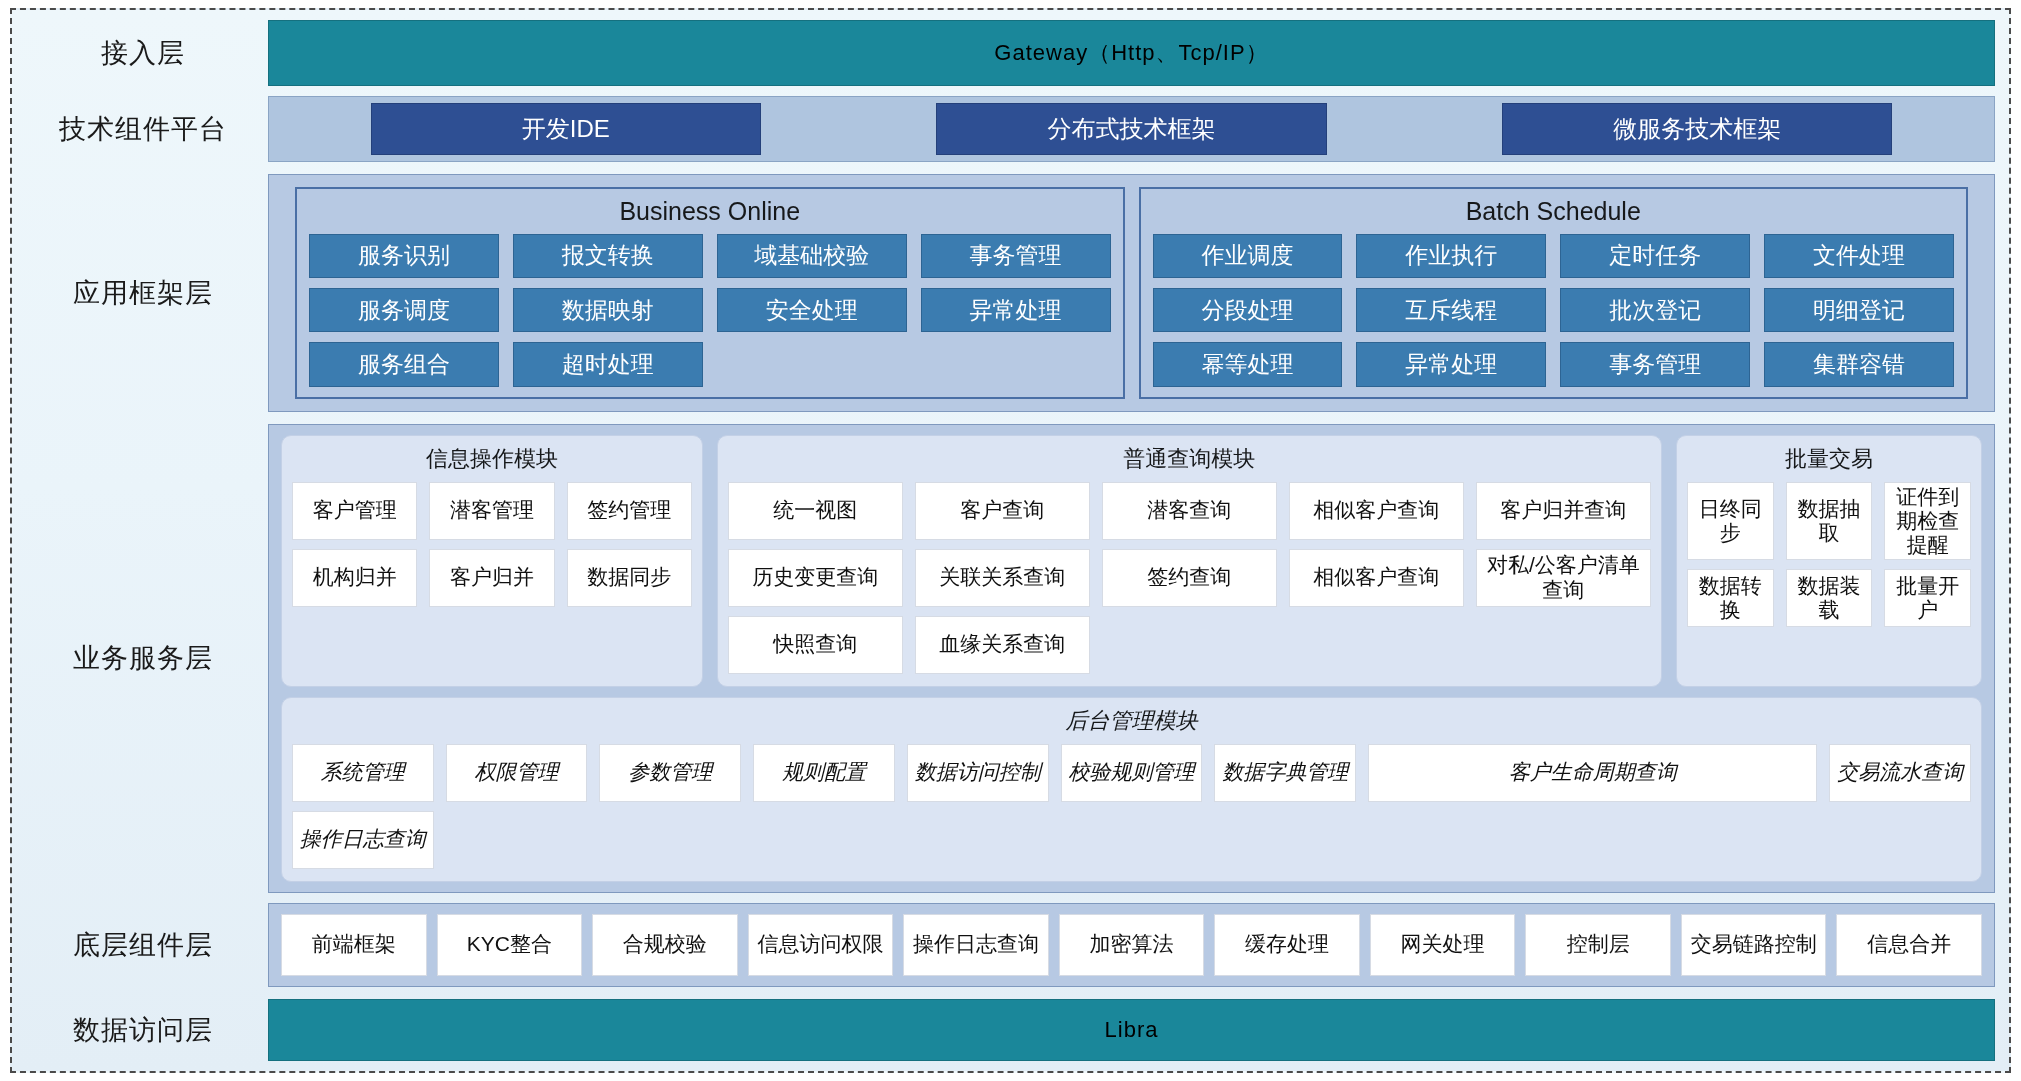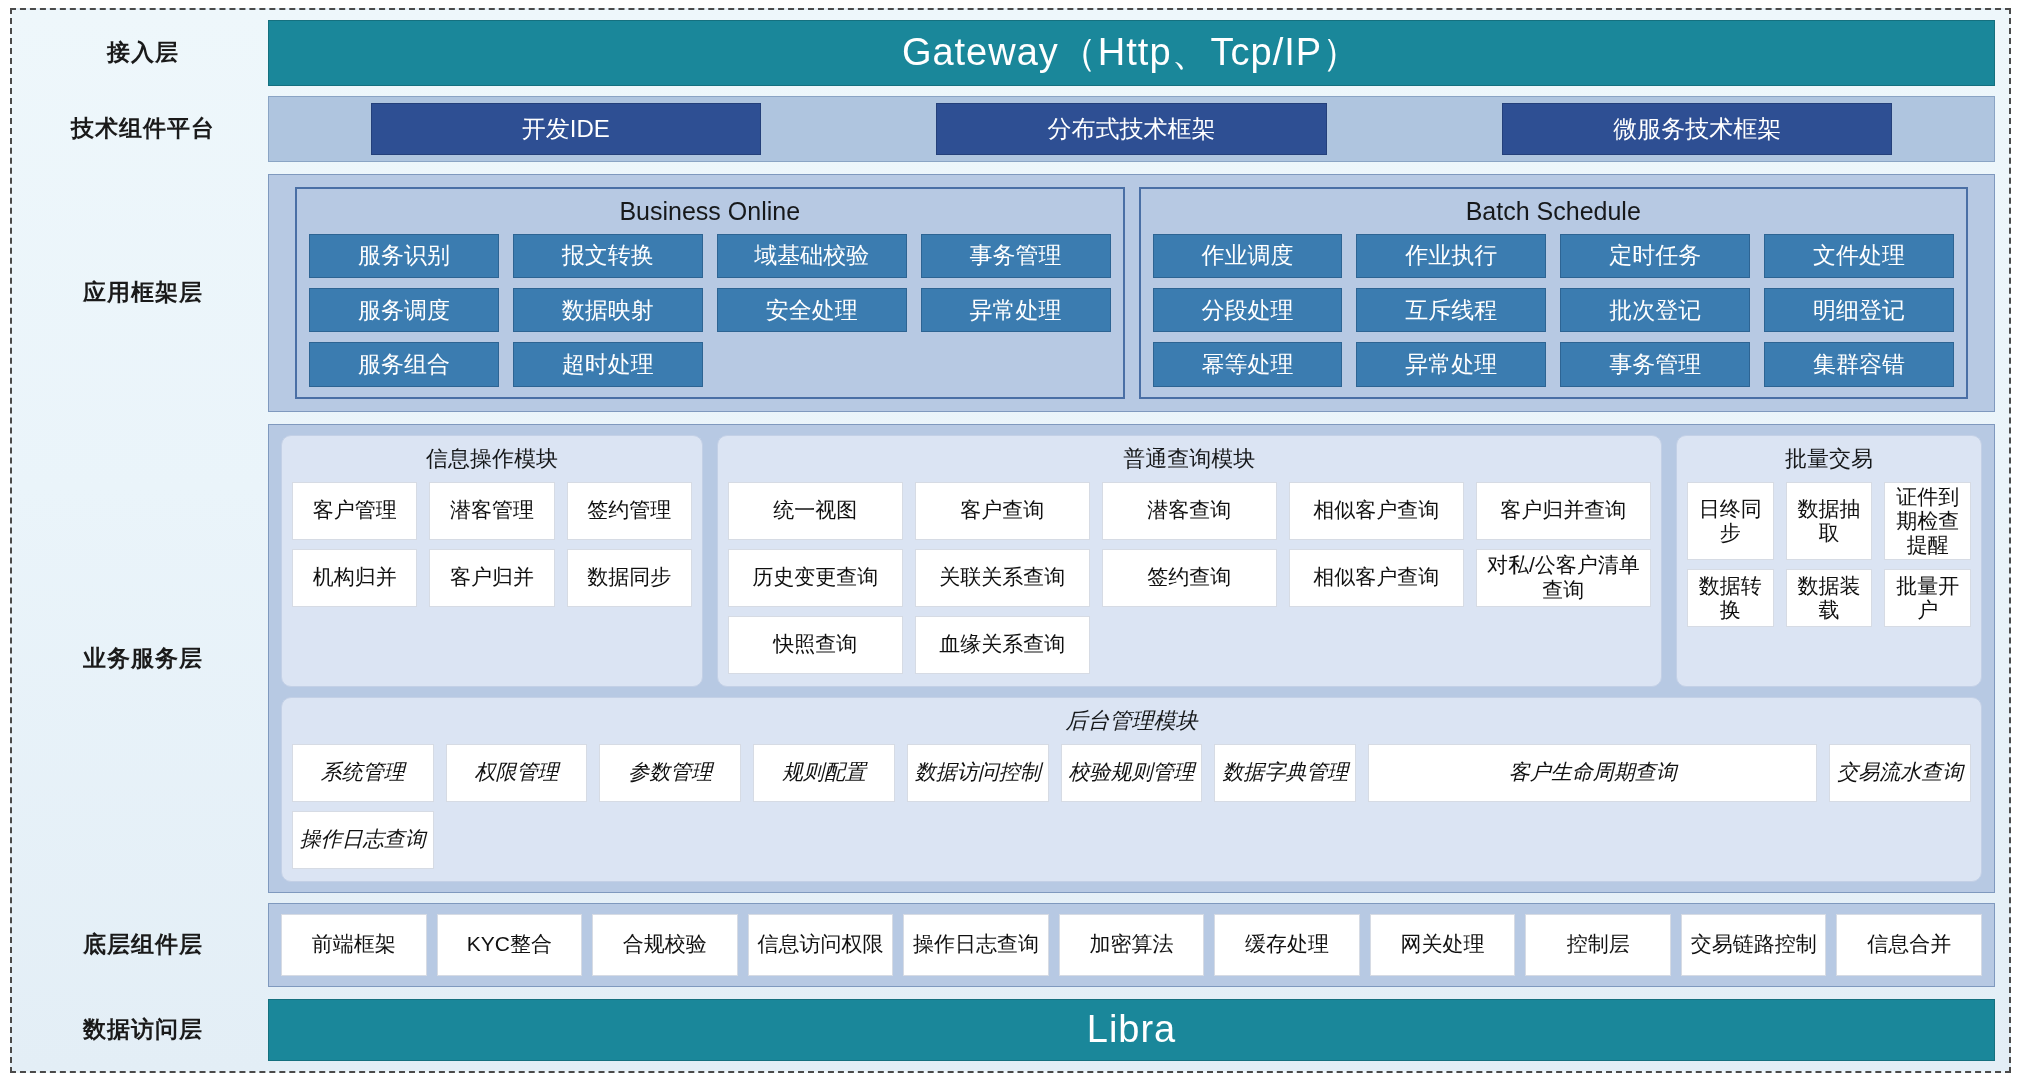--- a/index.html
+++ b/index.html
@@ -32,42 +32,41 @@
   .layer-row {
     display: flex;
     align-items: stretch;
     width: 100%;
   }
   .layer-label {
     flex: 0 0 250px;
     display: flex;
     align-items: center;
     justify-content: center;
-    font-size: 23px;
+    font-size: 27px;
     color: #1a1a1a;
     letter-spacing: 1px;
     text-align: right;
-    font-weight: bold;
   }
   .layer-body {
     flex: 1 1 auto;
     display: flex;
     align-items: stretch;
   }
 
   
   .teal-band {
     flex: 1;
     background: #1a879a;
     border: 1px solid #15707f;
-    color: #ffffff;
-    display: flex;
-    align-items: center;
-    justify-content: center;
-    font-size: 38px;
+    color: #000000;
+    display: flex;
+    align-items: center;
+    justify-content: center;
+    font-size: 22px;
     letter-spacing: 1px;
   }
   .row-access { height: 78px; margin-bottom: 10px; }
   .row-data   { height: 74px; margin-top: 8px; }
 
   
   .row-tech { height: 78px; margin-bottom: 12px; }
   .tech-panel {
     flex: 1;
     background: #afc5df;

